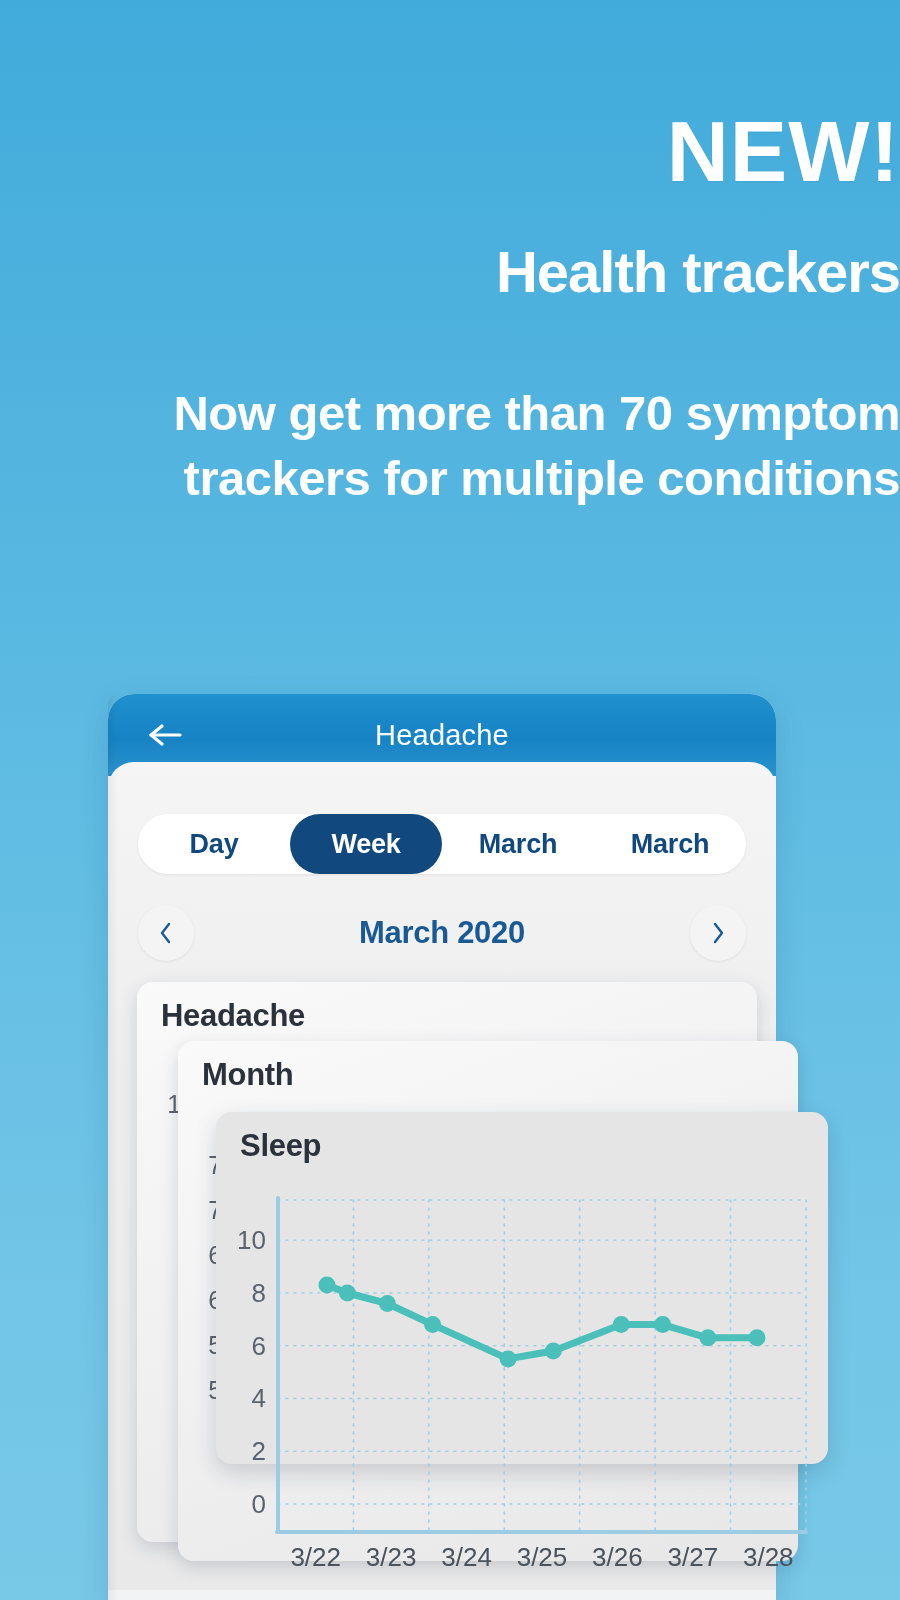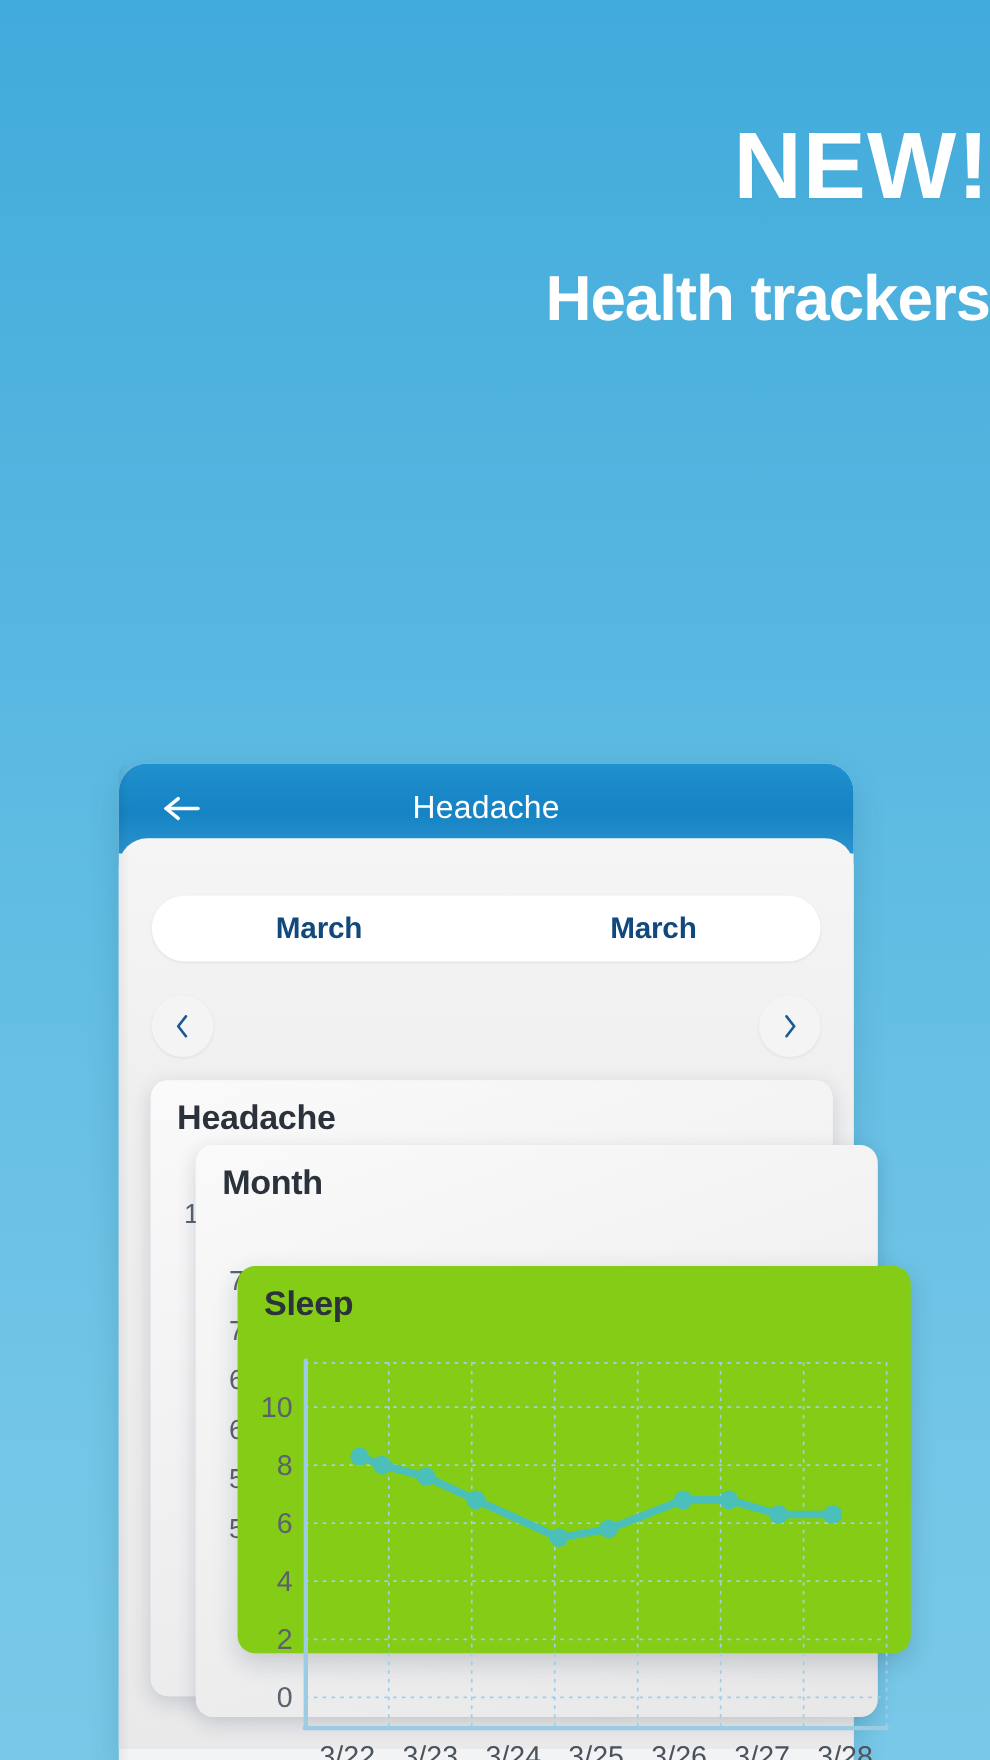--- a/index.html
+++ b/index.html
@@ -229,24 +229,24 @@
   .card-weight .axis-list {
     left: 6px;
     top: 110px;
     width: 52px;
     gap: 16px;
   }
 
   
   .card-sleep {
     left: 216px;
-    top: 1151px;
+    top: 1112px;
     width: 612px;
     height: 352px;
-    background: #84cc16;
+    background: #e5e5e5;
     z-index: 7;
     box-shadow: 0 8px 22px rgba(20,40,60,0.18);
   }
   .card-sleep .card-title {
     position: absolute;
     left: 24px;
     top: 16px;
   }
 
   .sleep-plot {
@@ -270,49 +270,53 @@
     pointer-events: none;
     border-radius: 26px 0 0 0;
   }
 </style>
 </head>
 <body>
 
 <div class="promo">
   <div class="promo-new">NEW!</div>
   <div class="promo-title">Health trackers</div>
+  <div class="promo-sub">Now get more than 70 symptom trackers for multiple conditions</div>
 </div>
 
 <div class="phone">
 
   <div class="phone-header">
     <div class="back-arrow">
       <svg width="40" height="30" viewBox="0 0 40 30">
         <path d="M16 6 L5 15 L16 24" fill="none" stroke="#ffffff" stroke-width="3.2" stroke-linecap="round" stroke-linejoin="round"></path>
         <line x1="5" y1="15" x2="34" y2="15" stroke="#ffffff" stroke-width="3.2" stroke-linecap="round"></line>
       </svg>
     </div>
     <div class="phone-title">Headache</div>
   </div>
 
   <div class="phone-body">
 
     <div class="segmented">
+      <div class="seg-item">Day</div>
+      <div class="seg-item active">Week</div>
       <div class="seg-item">March</div>
       <div class="seg-item">March</div>
     </div>
 
     <div class="monthnav">
       <div class="navbtn">
         <span>
           <svg width="20" height="26" viewBox="0 0 20 26">
             <path d="M13 4 L6 13 L13 22" fill="none" stroke="#1A5A94" stroke-width="2.4" stroke-linecap="round" stroke-linejoin="round"></path>
           </svg>
         </span>
       </div>
+      <div class="month-label">March 2020</div>
       <div class="navbtn">
         <span>
           <svg width="20" height="26" viewBox="0 0 20 26">
             <path d="M7 4 L14 13 L7 22" fill="none" stroke="#1A5A94" stroke-width="2.4" stroke-linecap="round" stroke-linejoin="round"></path>
           </svg>
         </span>
       </div>
     </div>
 
   </div>

